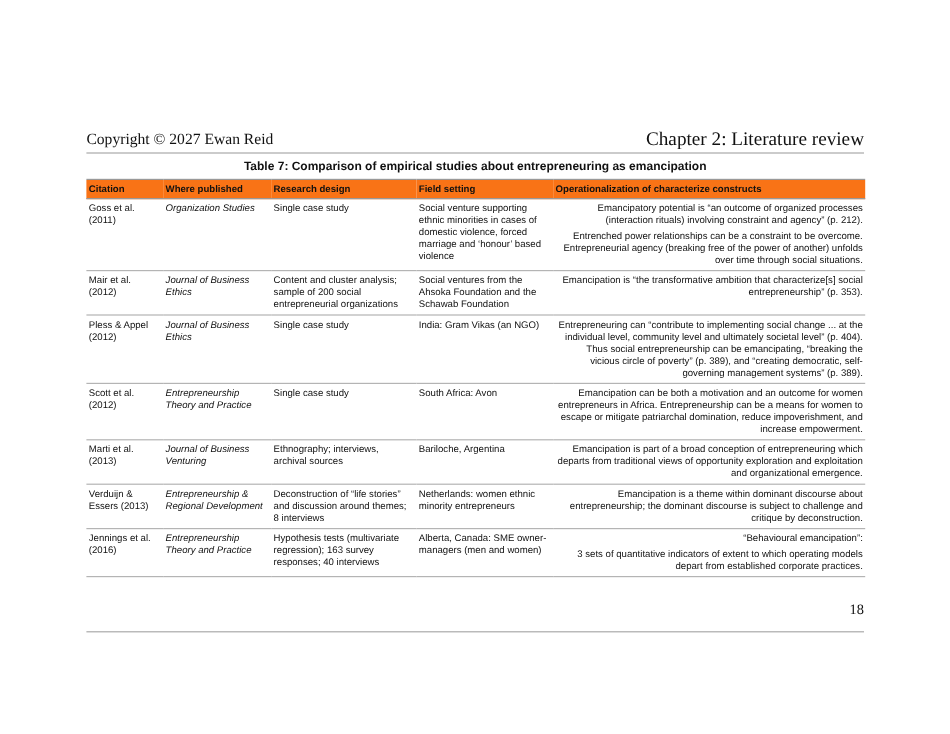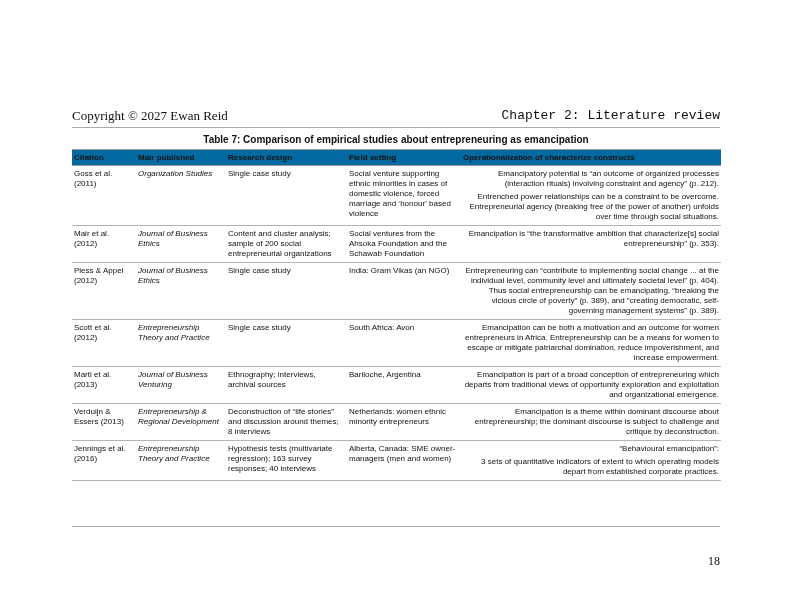--- a/index.html
+++ b/index.html
@@ -1,44 +1,44 @@
 <!DOCTYPE html>
 <html><head>
 <meta charset="utf-8">
 <style>
   html, body { margin:0; padding:0; background:#ffffff; }
   body { width:792px; height:612px; position:relative; overflow:hidden; font-family:"Liberation Sans", sans-serif; color:#111; }
   .header-left { position:absolute; left:72px; top:108px; font-family:"Liberation Serif", serif; font-size:13px; }
-  .header-right { position:absolute; right:72px; top:108px; font-family:Liberation Mono, monospace; font-size:13px;margin-left:28px; }
+  .header-right { position:absolute; right:72px; top:108px; font-family:Liberation Serif, serif; font-size:16px;margin-left:28px; }
   .header-rule { position:absolute; left:72px; right:72px; top:127px; border-top:1px solid #aaa; }
   .table-title { position:absolute; left:72px; right:72px; top:134px; text-align:center; font-weight:bold; font-size:10px; }
   table { position:absolute; left:72px; top:149px; width:649px; border-collapse:collapse; font-size:8px; line-height:10px; }
-  th { background:#0369a1; text-align:left; font-weight:bold; padding:2px 2px 2px 2px; border-top:1px solid #999; border-bottom:1px solid #999; height:11px; }
+  th { background:#f97316; text-align:left; font-weight:bold; padding:2px 2px 2px 2px; border-top:1px solid #999; border-bottom:1px solid #999; height:11px; }
   td { vertical-align:top; padding:3px 2px 3px 2px; border-bottom:1.5px solid #b4b4b4;margin-top:24px; }
   td.pub { font-style:italic; }
   .c1 { width:60px; } .c2 { width:86px; } .c3 { width:117px; } .c4 { width:110px; }
   .op p { margin:0 0 3px 0;text-align:right; }
   .op p:last-child { margin-bottom:0; }
   .footer-rule { position:absolute; left:72px; right:72px; top:526px; border-top:1px solid #aaa; }
-  .page-num { position:absolute; right:72px; top:554px; font-family:"Liberation Serif", serif; font-size:12px; }
+  .page-num { position:absolute; right:72px; top:501px; font-family:"Liberation Serif", serif; font-size:12px; }
 </style>
 </head>
 <body>
 
 <div class="header-left">Copyright © 2027 Ewan Reid</div>
 <div class="header-right">Chapter 2: Literature review</div>
 <div class="header-rule"></div>
 
 <div class="table-title">Table 7: Comparison of empirical studies about entrepreneuring as emancipation</div>
 
 <table>
   <thead>
     <tr>
       <th class="c1">Citation</th>
-      <th class="c2">Mair published</th>
+      <th class="c2">Where published</th>
       <th class="c3">Research design</th>
       <th class="c4">Field setting</th>
       <th>Operationalization of characterize constructs</th>
     </tr>
   </thead>
   <tbody id="table-body">
       <tr>
         <td>Goss et al. (2011)</td>
         <td class="pub">Organization Studies</td>
         <td>Single case study</td>

